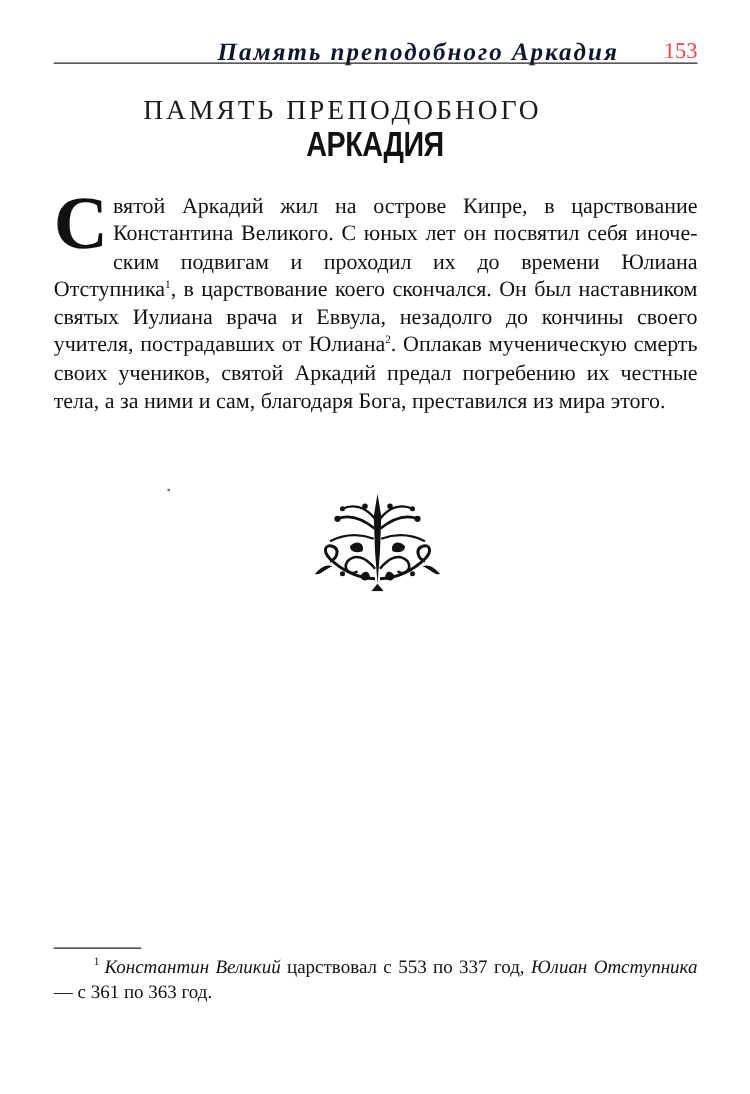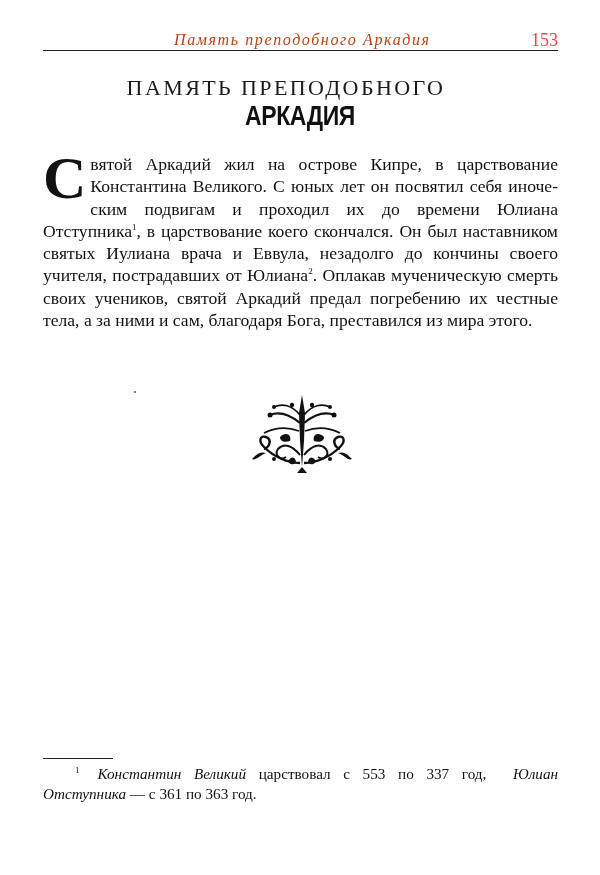--- a/index.html
+++ b/index.html
@@ -7,29 +7,29 @@
       width: 600px; height: 875px; position: relative; overflow: hidden;
       font-family: "Liberation Serif", "DejaVu Serif", serif;
       color: #111111;
     }
     .running-head {
       position: absolute; left: 43px; top: 30px; width: 515px; height: 20px;
       border-bottom: 1.5px solid #222;
     }
     .running-title {
       position: absolute; left: 131px; top: 1px;
-      font-style: italic; font-weight: normal; font-size: 16px; letter-spacing: 1.6px;
-      color: #c2410c;
+      font-style: italic; font-weight: bold; font-size: 20px; letter-spacing: 1.6px;
+      color: #0f172a;
     }
     .page-number {
       position: absolute; right: 0; top: 0; font-size: 18px; color: #ef4444;
     }
     .chapter-title-1 {
       position: absolute; left: 0; width: 548px; top: 75px; text-align: center;
-      font-size: 22px; letter-spacing: 2.4px; color: #1a1a1a; margin-left: 12px;
+      font-size: 22px; letter-spacing: 2.4px; color: #1a1a1a;
     }
     .chapter-title-2 {
       position: absolute; left: 0; width: 600px; top: 100px; text-align: center;
       font-family: "Liberation Sans Narrow", "Liberation Sans", sans-serif;
       font-weight: bold; font-size: 28px; letter-spacing: -0.5px; transform: scaleX(0.82);
       color: #111;
     }
     .body-text {
       position: absolute; left: 43px; top: 153px; width: 515px;
       font-size: 17.6px; line-height: 22.3px; text-align: justify;
@@ -50,21 +50,21 @@
     .footnote-rule {
       position: absolute; left: 43px; top: 758px; width: 70px; border-top: 1px solid #222;
     }
     .footnotes {
       position: absolute; left: 43px; top: 764px; width: 515px;
       font-size: 15.2px; line-height: 19.5px; text-align: justify;
       font-family: "Liberation Sans Narrow", "Liberation Serif", serif;
     }
     .footnote { margin: 0; text-indent: 32px; }
     .fn-mark { font-size: 9px; vertical-align: 6px; line-height: 0; margin-right: 4px; }
-    .it { font-style: italic; margin-left: 14px; }
+    .it { font-style: italic; }
   </style>
 </head>
 <body>
 
 <div class="running-head">
   <span class="running-title">Память преподобного Аркадия</span>
   <span class="page-number">153</span>
 </div>
 
 <div class="chapter-title-1">ПАМЯТЬ ПРЕПОДОБНОГО</div>

